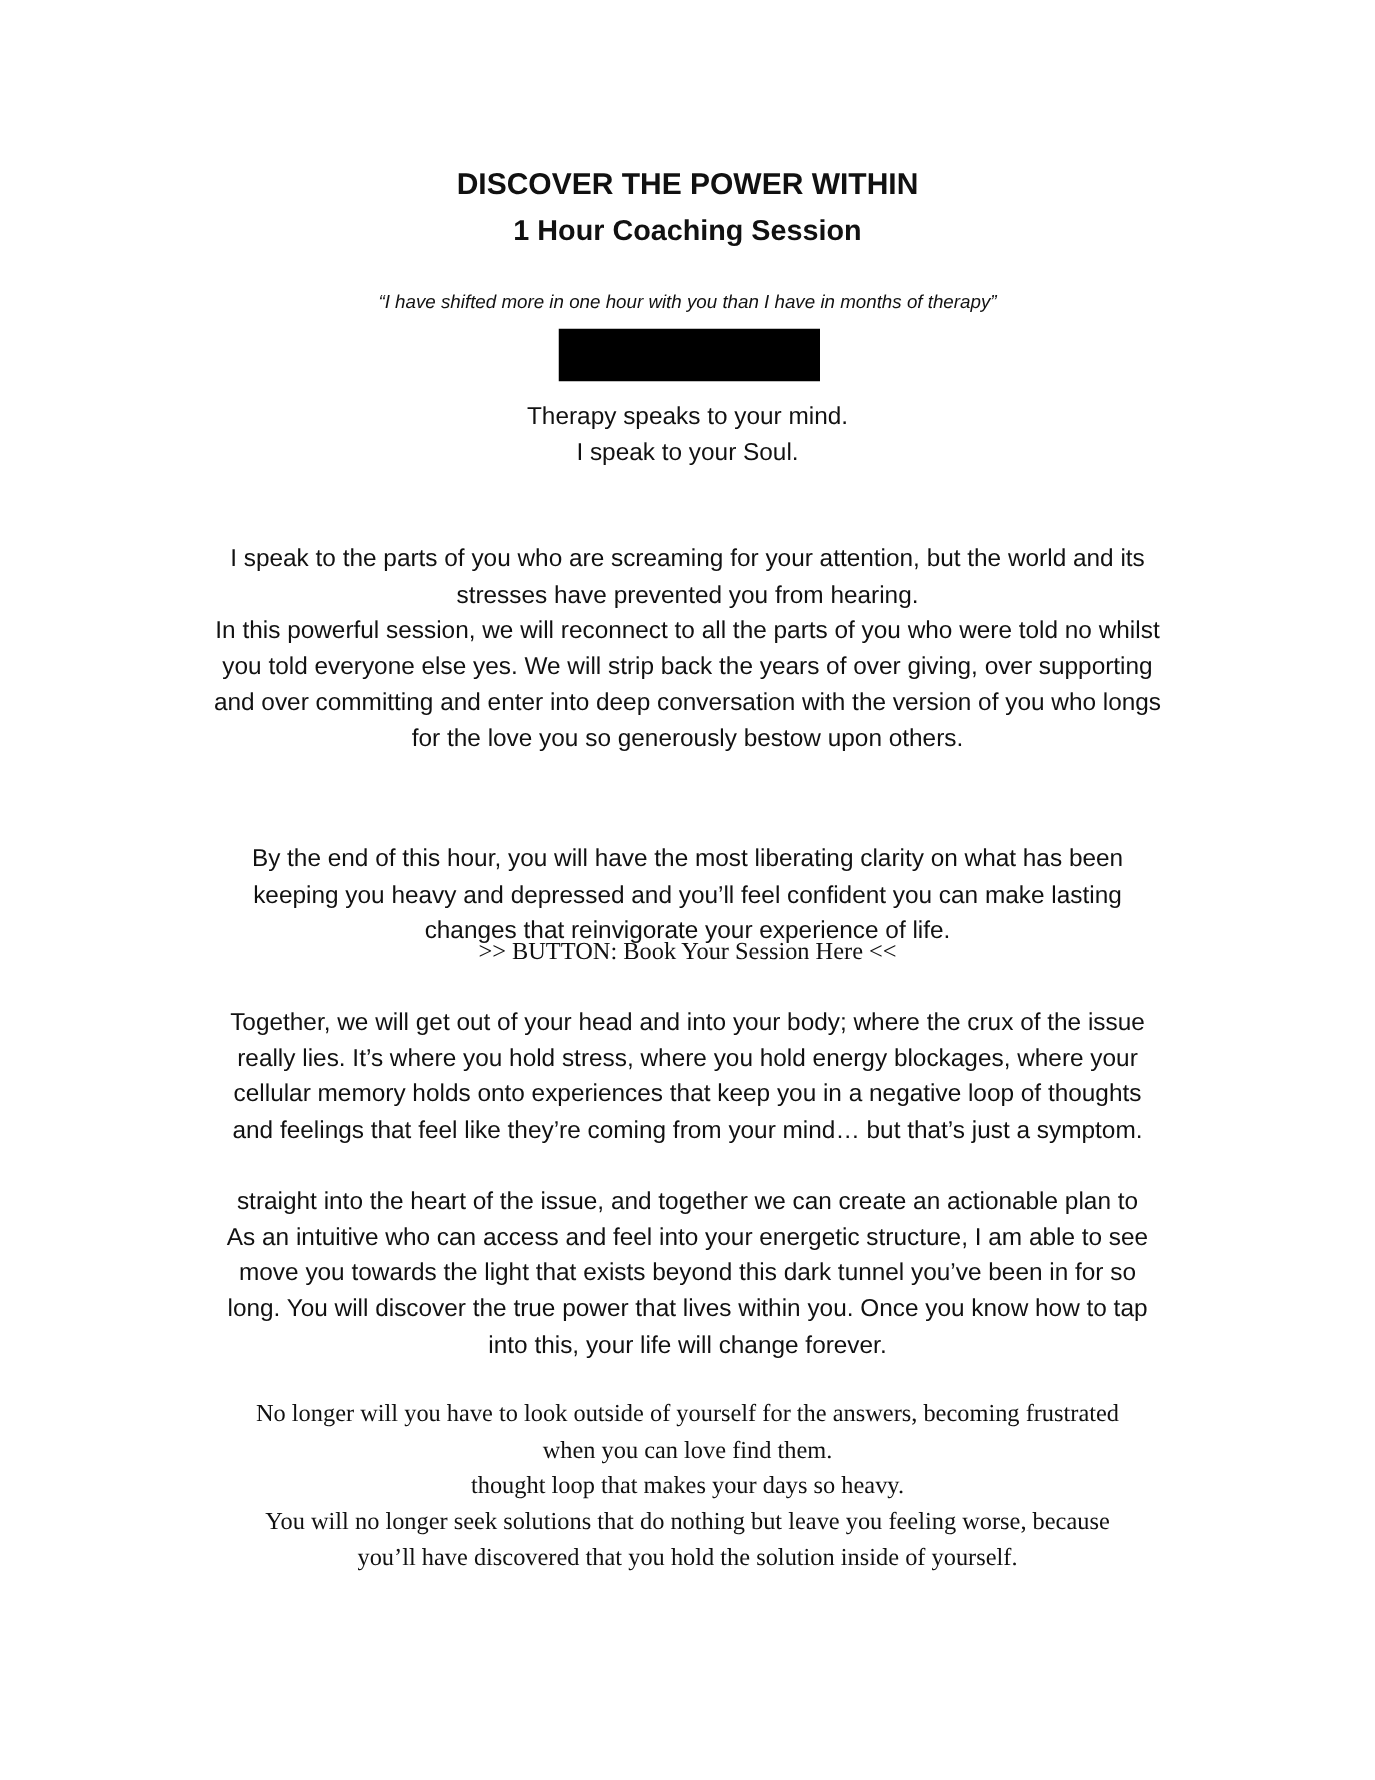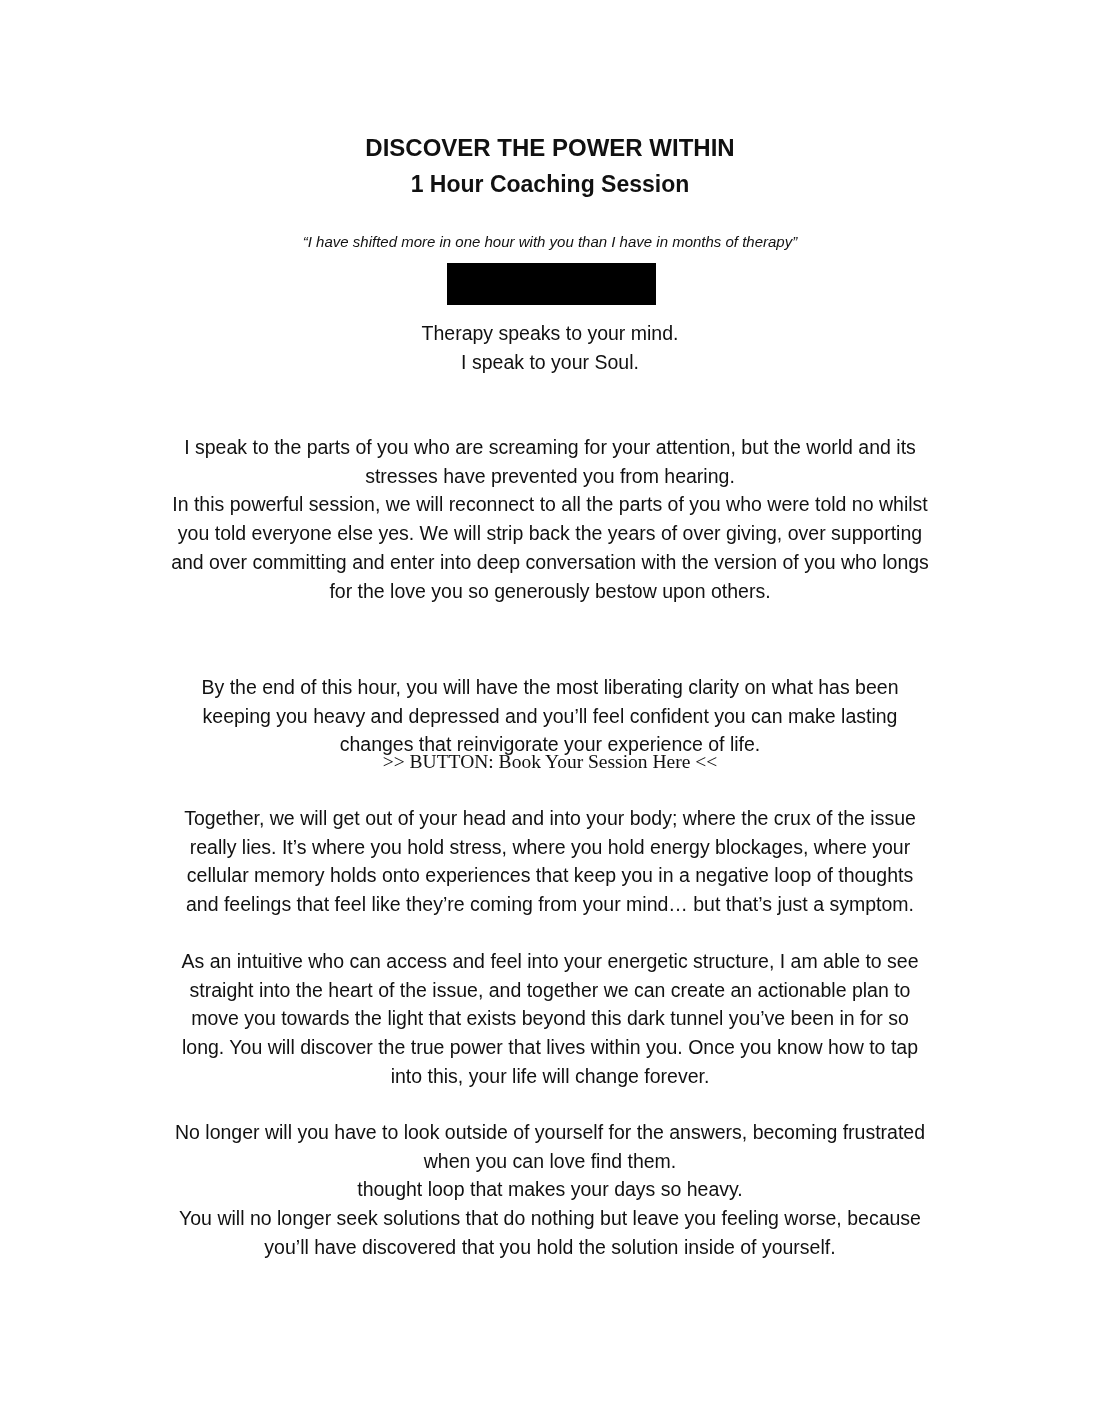--- a/index.html
+++ b/index.html
@@ -47,27 +47,27 @@
   </div>
 
   <div class="block" style="top:804px;">
     <span class="line">Together, we will get out of your head and into your body; where the crux of the issue</span>
     <span class="line">really lies. It’s where you hold stress, where you hold energy blockages, where your</span>
     <span class="line">cellular memory holds onto experiences that keep you in a negative loop of thoughts</span>
     <span class="line">and feelings that feel like they’re coming from your mind… but that’s just a symptom.</span>
   </div>
 
   <div class="block" style="top:947px;">
+    <span class="line">straight into the heart of the issue, and together we can create an actionable plan to</span>
     <span class="line">As an intuitive who can access and feel into your energetic structure, I am able to see</span>
-    <span class="line">straight into the heart of the issue, and together we can create an actionable plan to</span>
     <span class="line">move you towards the light that exists beyond this dark tunnel you’ve been in for so</span>
     <span class="line">long. You will discover the true power that lives within you. Once you know how to tap</span>
     <span class="line">into this, your life will change forever.</span>
   </div>
 
-  <div class="block" style="top:1118px;">
+  <div class="block" style="top:1118px;font-family:Liberation Serif, serif;">
     <span class="line">No longer will you have to look outside of yourself for the answers, becoming frustrated</span>
     <span class="line">when you can love find them.</span>
     <span class="line">thought loop that makes your days so heavy.</span>
     <span class="line">You will no longer seek solutions that do nothing but leave you feeling worse, because</span>
     <span class="line">you’ll have discovered that you hold the solution inside of yourself.</span>
   </div>
 </div>
 
 </body></html>

